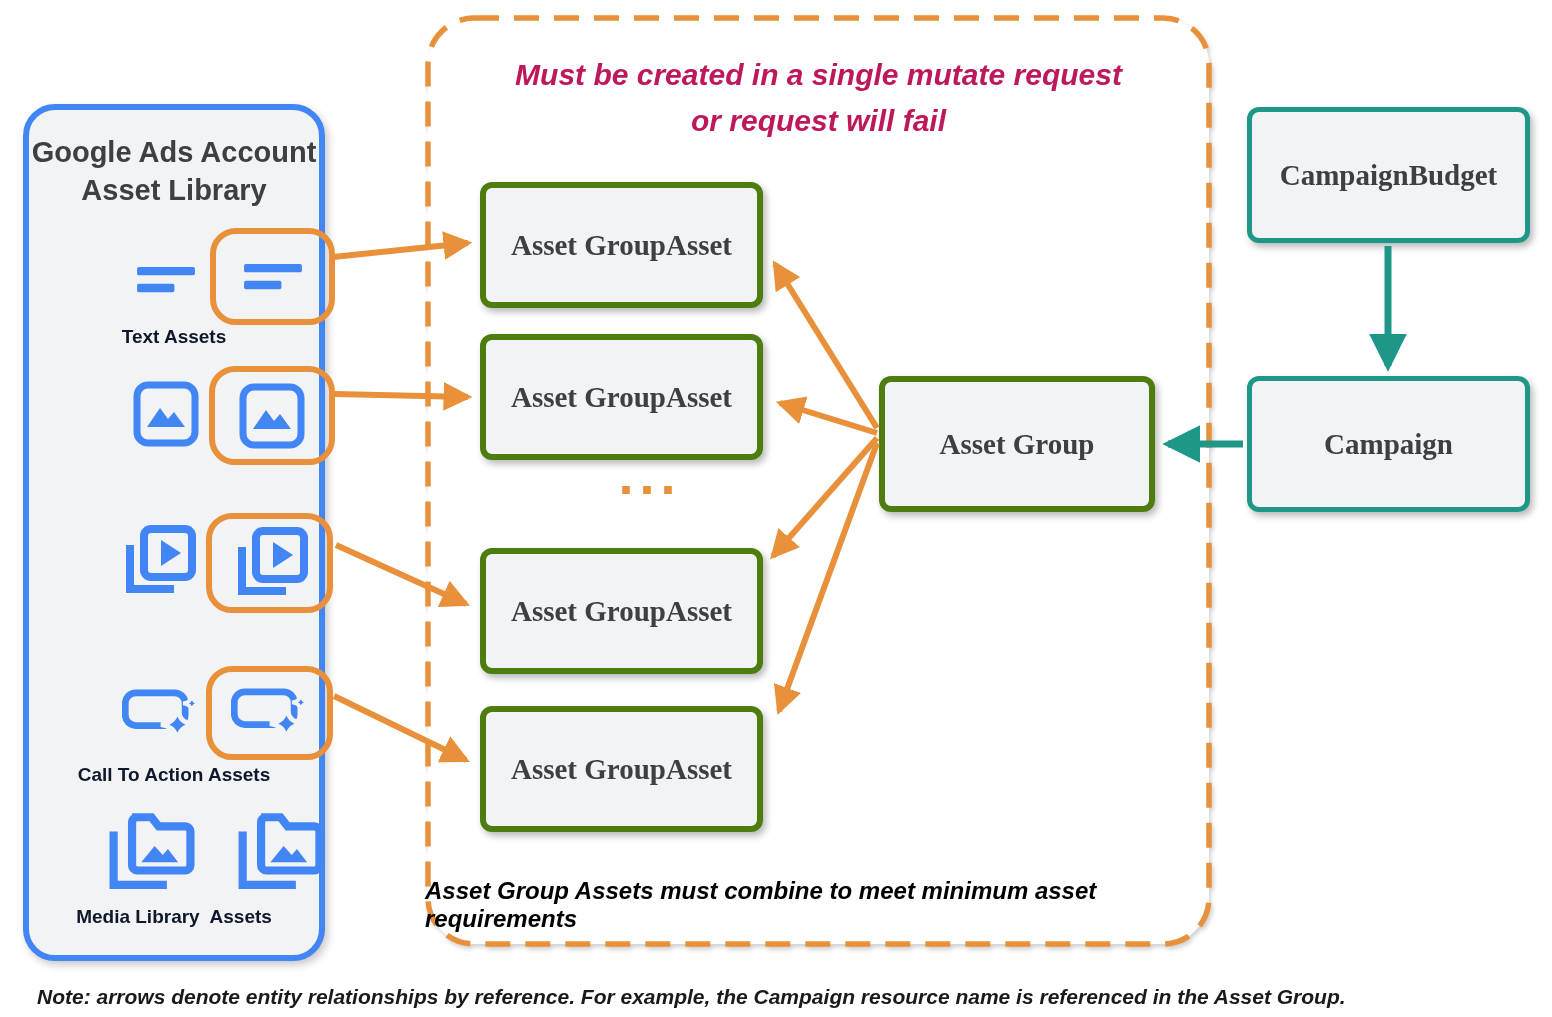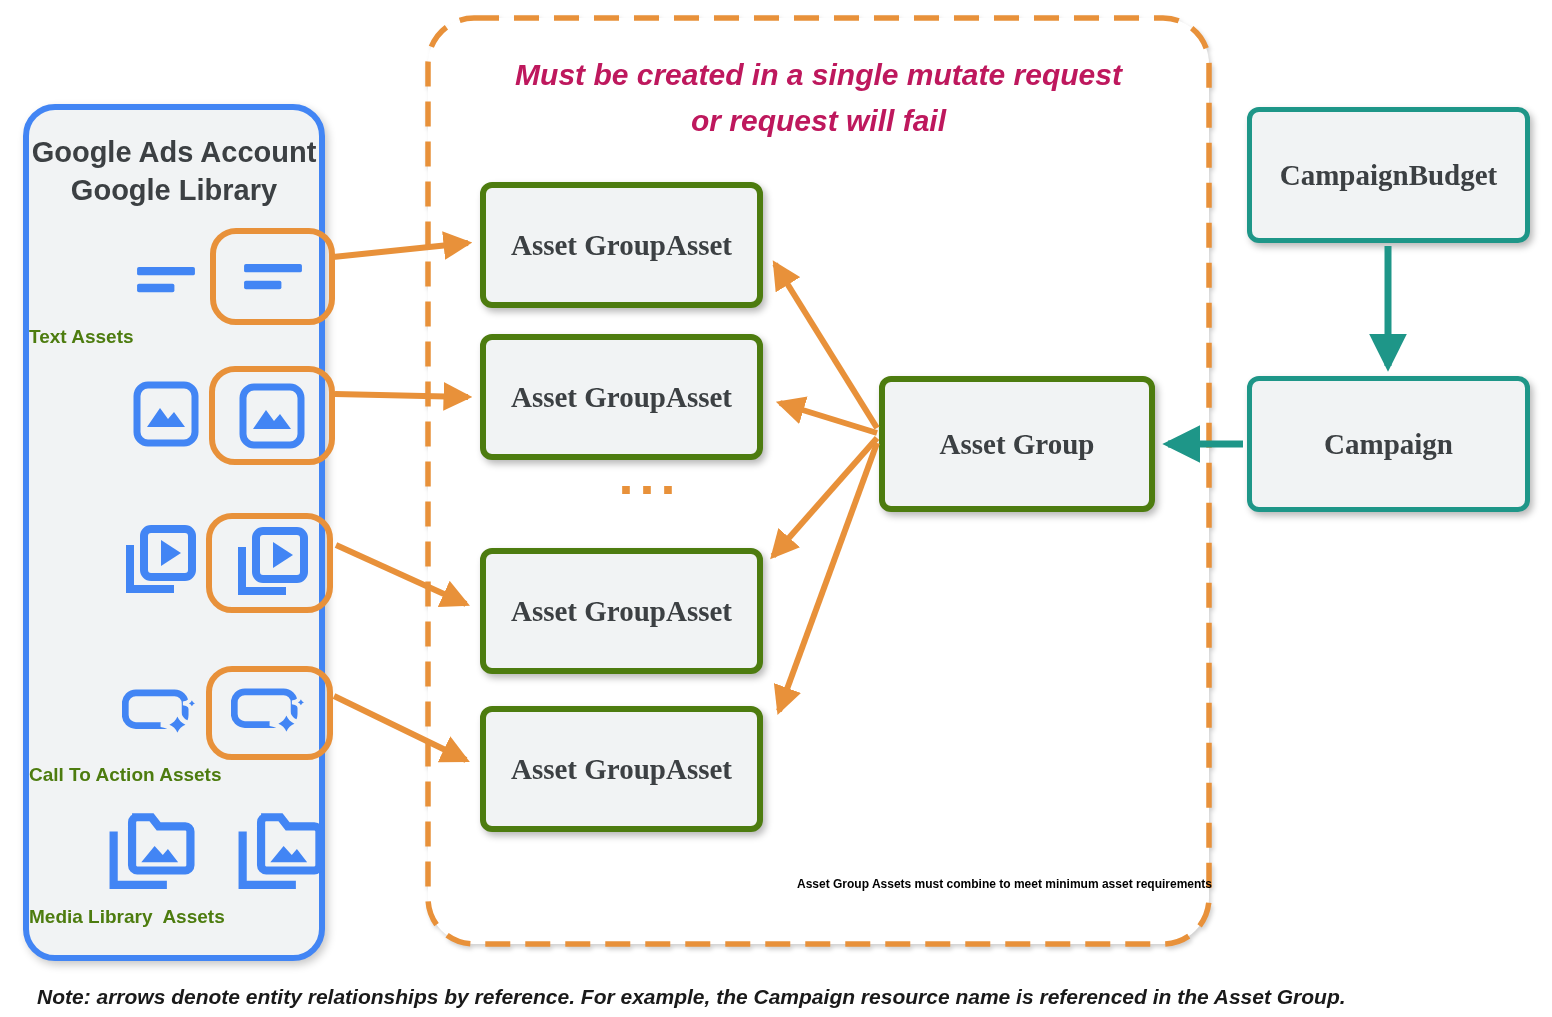--- a/index.html
+++ b/index.html
@@ -16,32 +16,32 @@
   .panel-title{
     position:absolute;left:0;top:23px;width:100%;text-align:center;
     font-size:29px;font-weight:bold;color:#3C4043;line-height:38px;
   }
   .hl-box{
     position:absolute;box-sizing:border-box;border:6px solid #E8913A;border-radius:26px;
     display:flex;align-items:center;justify-content:center;
   }
   .plain-icon{position:absolute;}
   .asset-label{
-    position:absolute;left:0;width:100%;text-align:left;
-    font-size:19px;font-weight:bold;color:#4d7c0f;white-space:pre;
+    position:absolute;left:0;width:100%;text-align:center;
+    font-size:19px;font-weight:bold;color:#0f172a;white-space:pre;
   }
   
   .dashed-panel-svg{position:absolute;left:425px;top:15px;filter:drop-shadow(2px 3px 2px rgba(0,0,0,0.18));}
   .mutate-title{
     position:absolute;left:425px;top:52px;width:787px;text-align:center;
     font-size:30px;font-weight:bold;font-style:italic;color:#be185d;line-height:46px;
   }
   .panel-footer{
-    position:absolute;left:425px;top:877px;width:787px;text-align:right;
-    font-size:12px;font-weight:bold;color:#000000;
+    position:absolute;left:425px;top:877px;width:787px;text-align:left;
+    font-size:24px;font-weight:bold;color:#000000;font-style:italic;
   }
   .ellipsis{
     position:absolute;left:600px;top:448px;width:100px;text-align:center;
     font-size:54px;font-weight:bold;color:#E8913A;letter-spacing:6px;line-height:54px;
   }
   
   .node{
     position:absolute;box-sizing:border-box;background:#F1F3F4;border-radius:12px;
     display:flex;flex-direction:row;align-items:center;justify-content:center;
     font-size:29px;font-weight:bold;color:#3C4043;text-align:center;line-height:37px;
@@ -58,21 +58,21 @@
   }
 </style>
 </head>
 <body>
 
 <div class="canvas">
 
   <div class="left-panel">
     <div class="panel-title">
       <div>Google Ads Account</div>
-      <div>Google Library</div>
+      <div>Asset Library</div>
     </div>
 
     <svg class="plain-icon" style="left:106px;top:156px" width="62" height="28" viewBox="0 0 64 30">
       <rect x="1" y="1" width="62" height="9" rx="2" fill="#4285F4"></rect>
       <rect x="1" y="19" width="40" height="9" rx="2" fill="#4285F4"></rect>
     </svg>
     <div class="hl-box" style="left:181px;top:118px;width:125px;height:97px">
       <svg width="62" height="28" viewBox="0 0 64 30">
         <rect x="1" y="1" width="62" height="9" rx="2" fill="#4285F4"></rect>
         <rect x="1" y="19" width="40" height="9" rx="2" fill="#4285F4"></rect>

